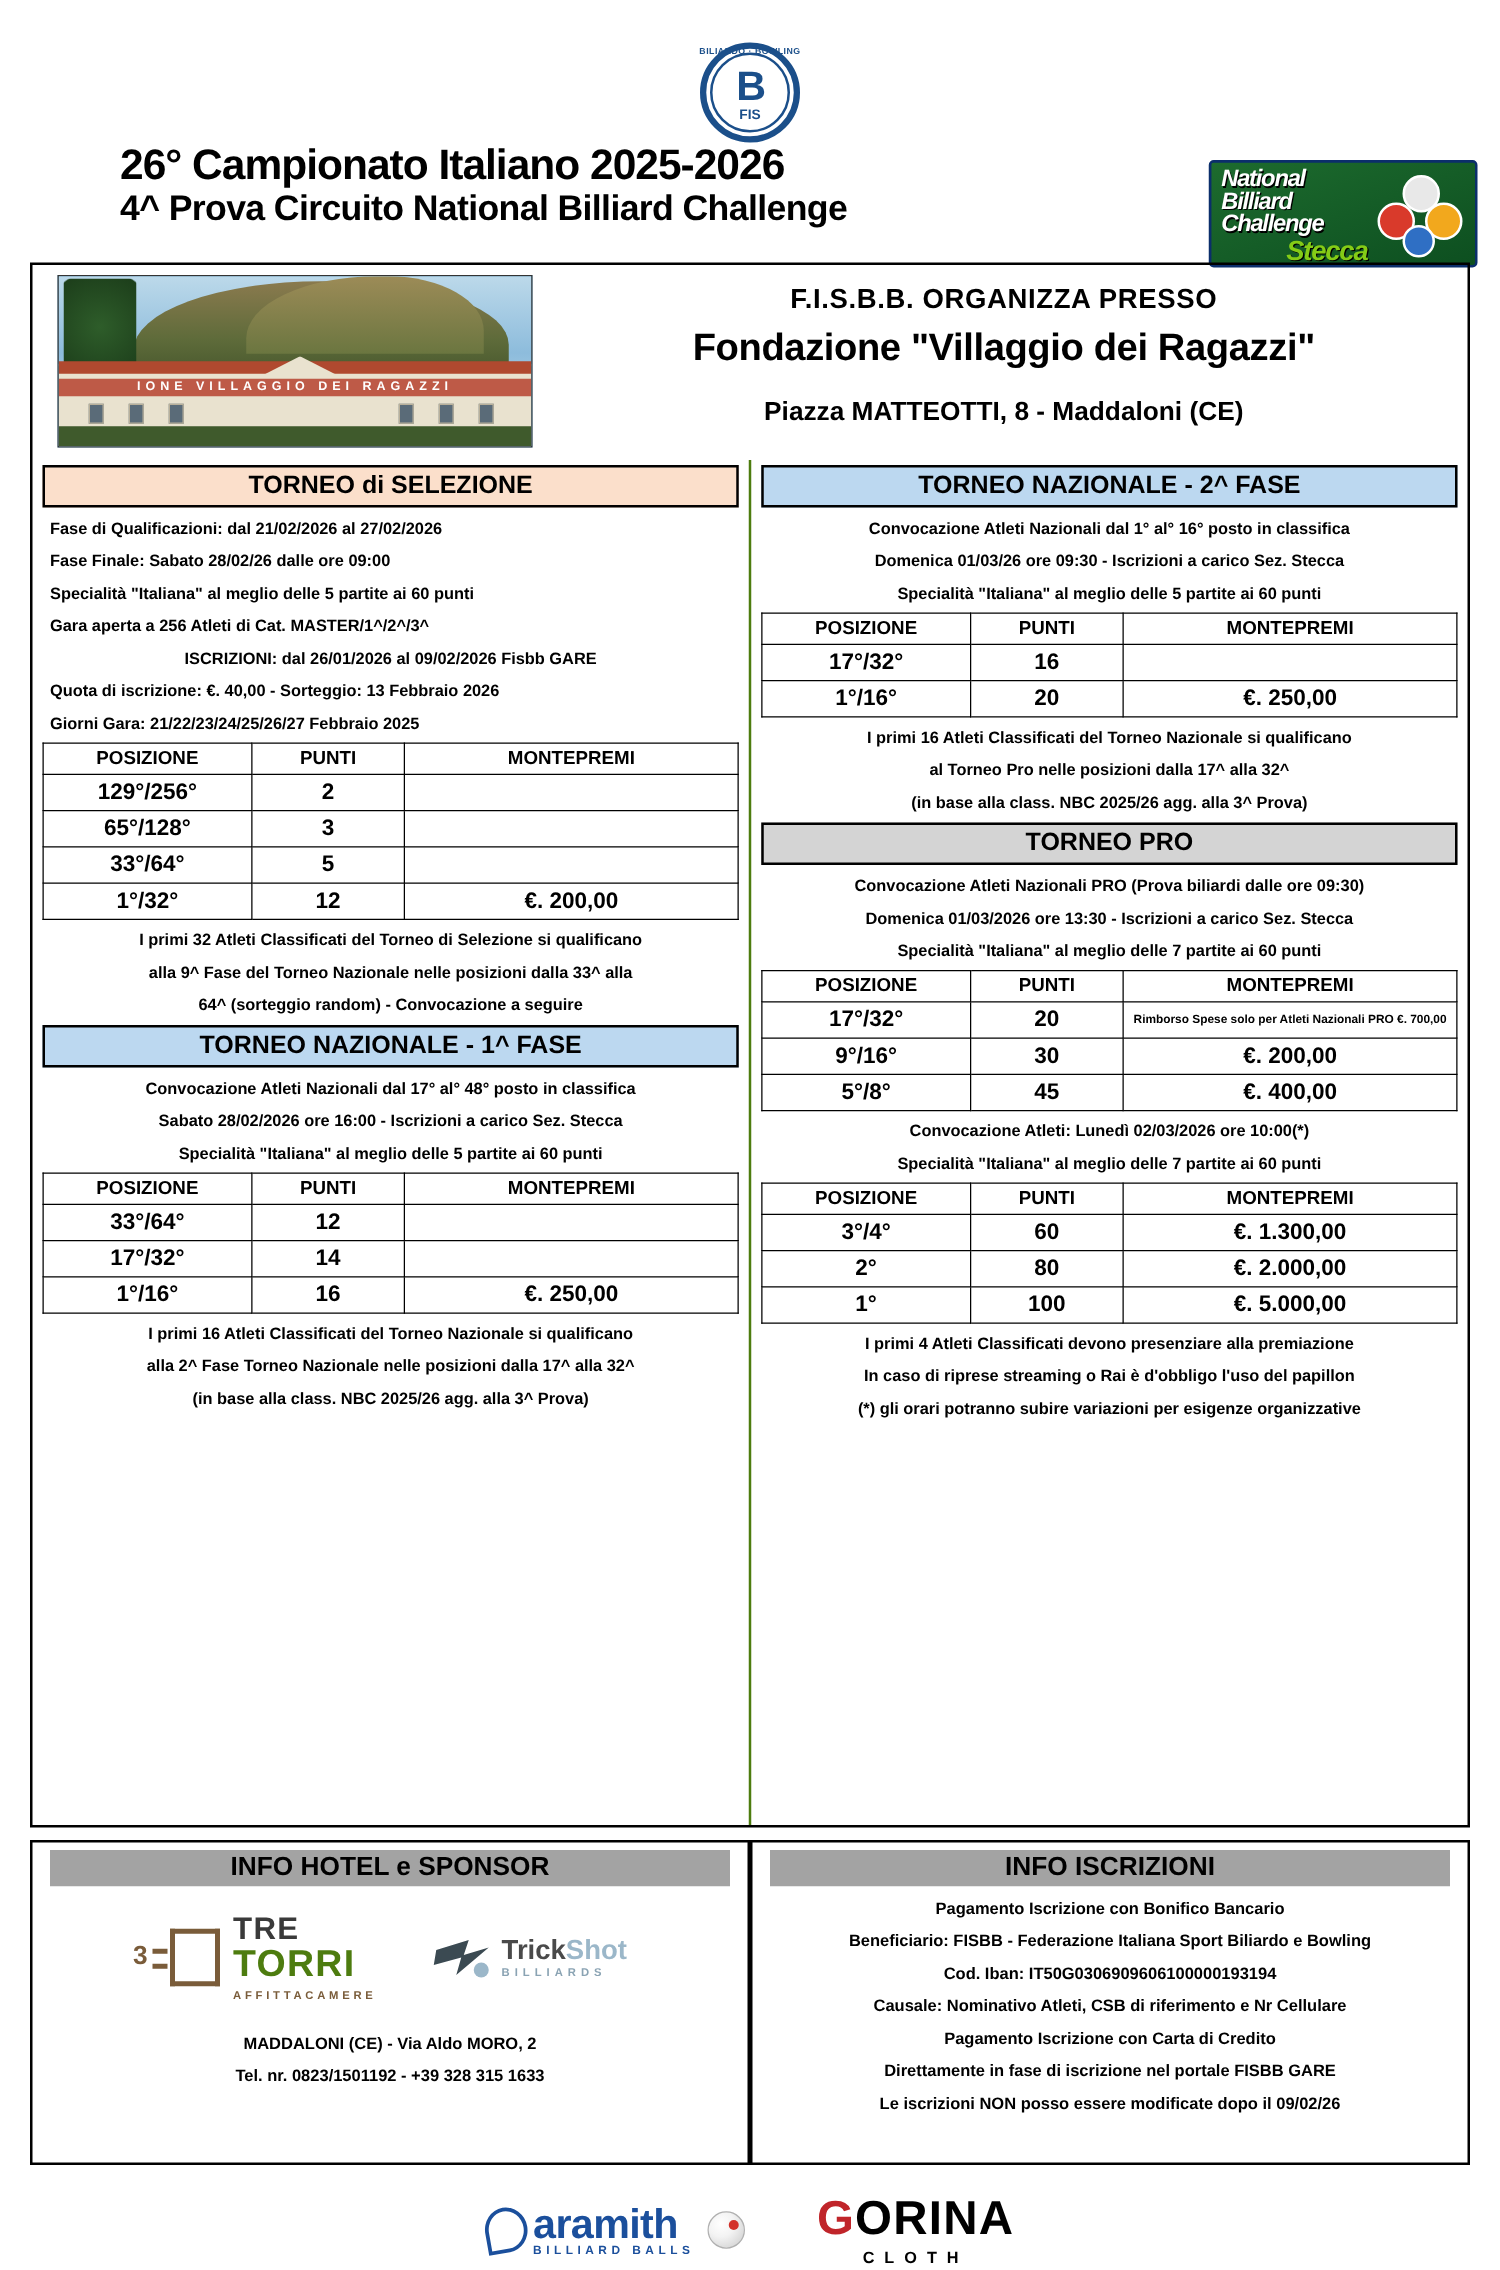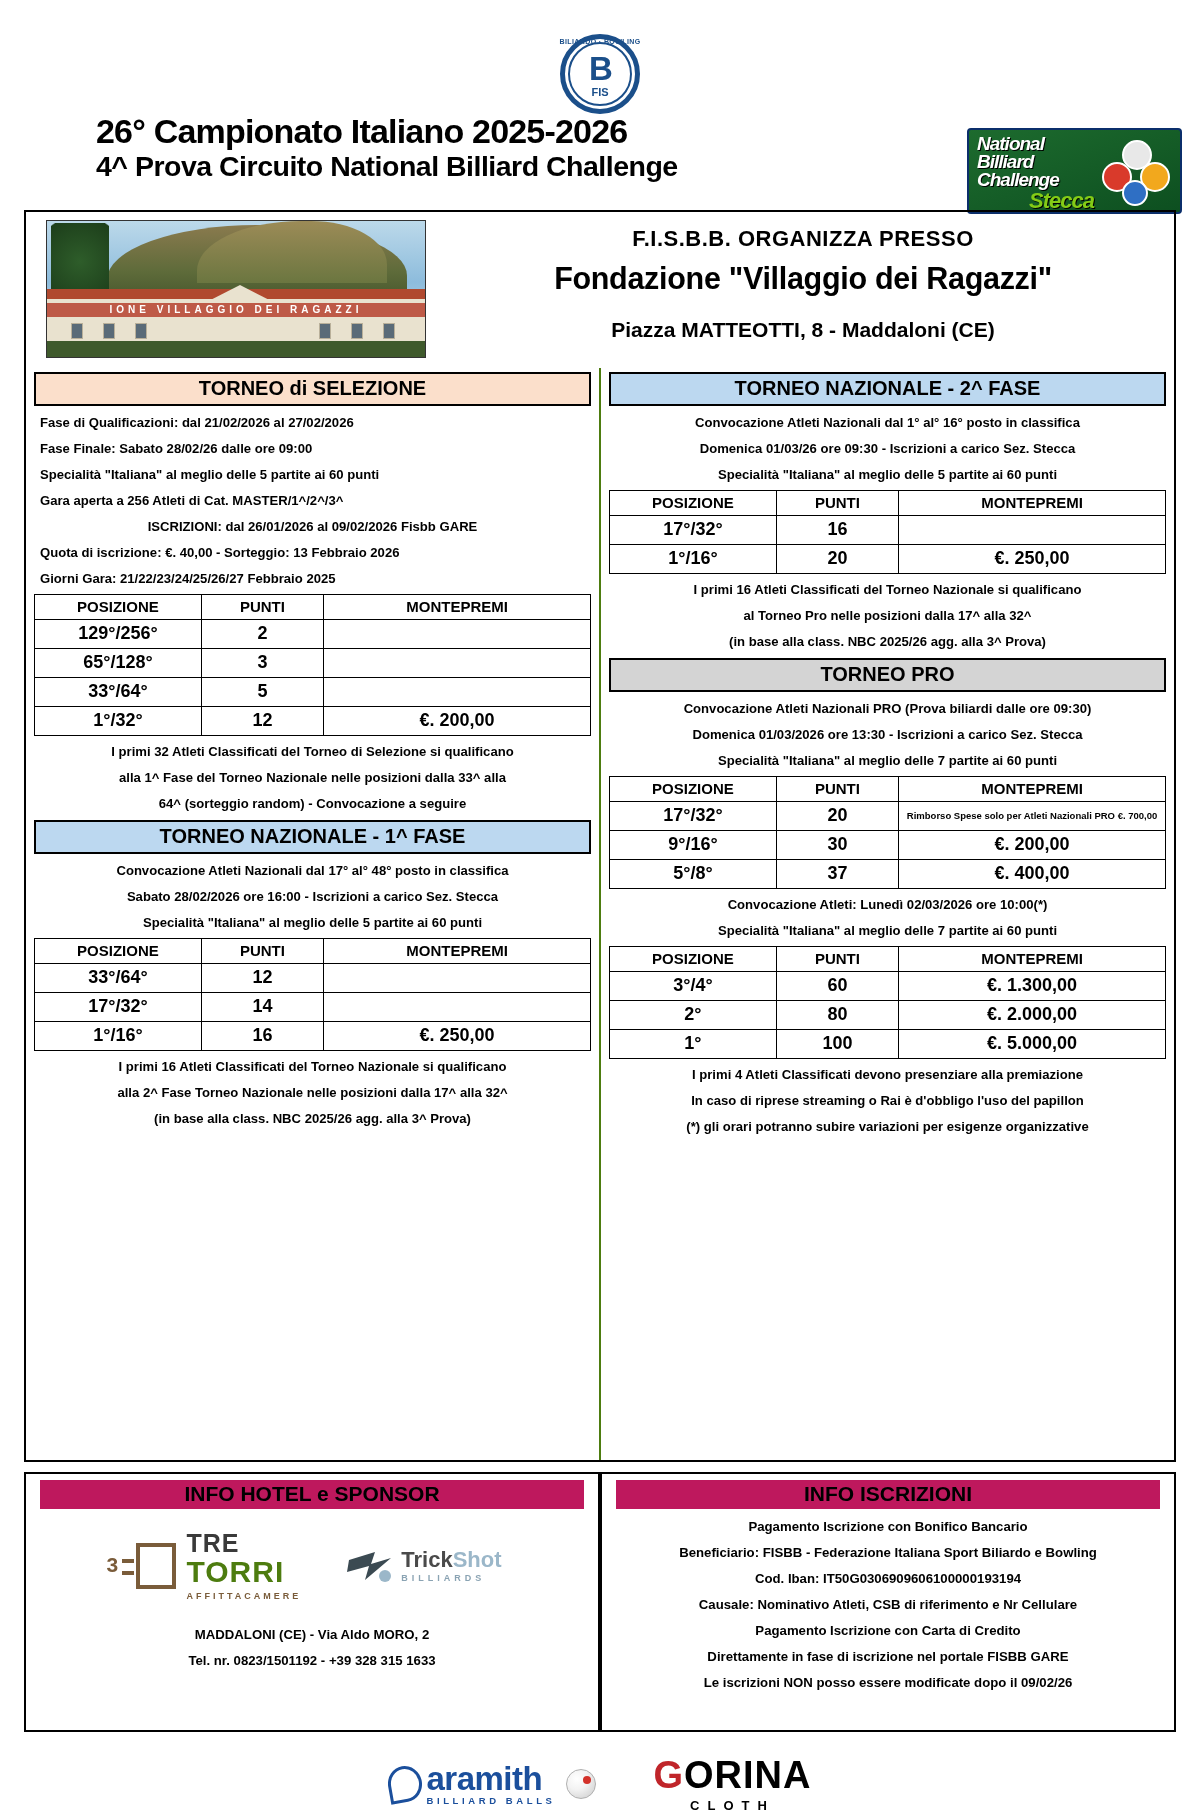--- a/index.html
+++ b/index.html
@@ -116,21 +116,21 @@
   table.pt td.tiny { font-size: 9.5px; line-height: 1.25; padding: 2px 3px; }
   table.pt col.c1 { width: 30%; }
   table.pt col.c2 { width: 22%; }
   table.pt col.c3 { width: 48%; }
 
   
   .infobox { position: absolute; border: 2px solid #000; }
   .info-left { left: 24px; top: 1472px; width: 576px; height: 260px; }
   .info-right { left: 600px; top: 1472px; width: 576px; height: 260px; }
   .info-title { text-align: center; font-size: 21px; font-weight: bold;
-    background: #be185d; margin: 6px 14px 4px; padding: 2px 0 3px; }
+    background: #a3a3a3; margin: 6px 14px 4px; padding: 2px 0 3px; }
   .info-line { font-size: 13.2px; font-weight: bold; text-align: center; padding: 5.5px 0; }
 
   .sponsors { display: flex; align-items: center; justify-content: center; gap: 44px;
     margin-top: 14px; height: 86px; }
   .tretorri { display: flex; align-items: center; gap: 8px; }
   .tt-mark { width: 56px; height: 46px; position: relative; }
   .tt-mark .bar { position: absolute; background: #7a5c3a; }
   .tt-txt .tt1 { font-size: 25px; font-weight: bold; letter-spacing: 1px; line-height: 1; color: #3a3a3a; }
   .tt-txt .tt2 { font-size: 30px; font-weight: bold; letter-spacing: 1px; line-height: 1.05; color: #4d7c0f; }
   .tt-txt .tt3 { font-size: 9px; font-weight: bold; letter-spacing: 3px; color: #7a5c3a; margin-top: 3px; }
@@ -262,21 +262,21 @@
             <tr>
                 <td>1°/32°</td>
                 <td>12</td>
                 <td class="money">€. 200,00</td>
               </tr>
           </tbody>
         </table>
 
         <div class="line">I primi 32 Atleti Classificati del Torneo di Selezione si qualificano</div>
         <div class="line">
-          <span>alla </span><span class="u">1^ Fase del Torneo Nazionale</span><span> nelle posizioni dalla 33^ alla</span>
+          <span>alla </span><span class="u">9^ Fase del Torneo Nazionale</span><span> nelle posizioni dalla 33^ alla</span>
         </div>
         <div class="line">64^ (sorteggio random) - Convocazione a seguire</div>
 
         <div class="sect-head blue">TORNEO NAZIONALE - 1^ FASE</div>
         <div class="line">Convocazione Atleti Nazionali dal 17° al° 48° posto in classifica</div>
         <div class="line">Sabato 28/02/2026 ore 16:00 - Iscrizioni a carico Sez. Stecca</div>
         <div class="line">Specialità "Italiana" al meglio delle 5 partite ai 60 punti</div>
 
         <table class="pt">
           <colgroup>
@@ -381,21 +381,21 @@
                 <td>20</td>
                 <td class="tiny">Rimborso Spese solo per Atleti Nazionali PRO €. 700,00</td>
               </tr>
             <tr>
                 <td>9°/16°</td>
                 <td>30</td>
                 <td class="money">€. 200,00</td>
               </tr>
             <tr>
                 <td>5°/8°</td>
-                <td>37</td>
+                <td>45</td>
                 <td class="money">€. 400,00</td>
               </tr>
           </tbody>
         </table>
 
         <div class="line">Convocazione Atleti: Lunedì 02/03/2026 ore 10:00(*)</div>
         <div class="line">Specialità "Italiana" al meglio delle 7 partite ai 60 punti</div>
 
         <table class="pt">
           <colgroup>

